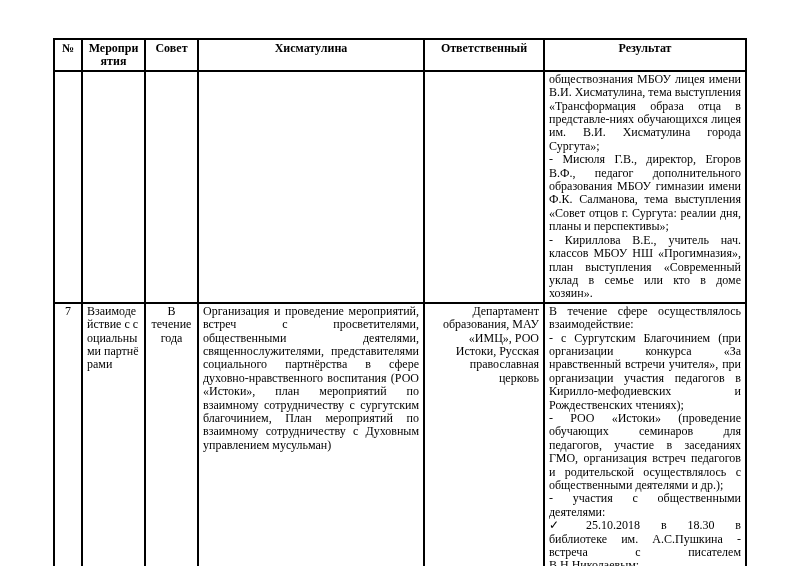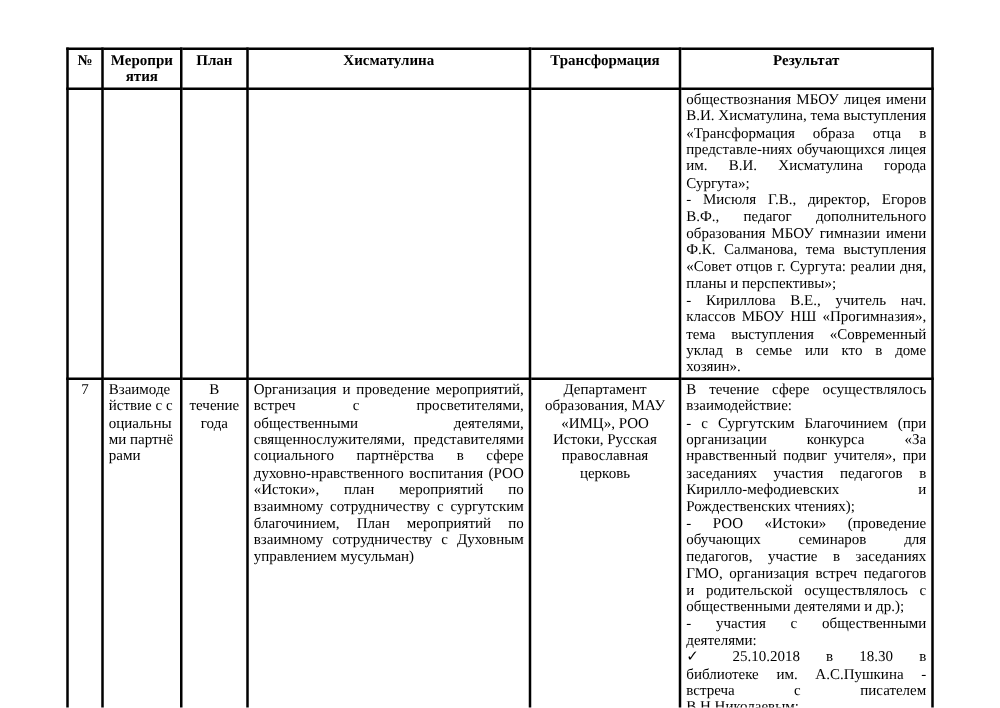--- a/index.html
+++ b/index.html
@@ -11,72 +11,72 @@
   th,td{border:2px solid #000;vertical-align:top;padding:1px 4px;line-height:13.4px;overflow:hidden;}
   thead tr{height:30px;}
   tbody tr:nth-child(1){height:175px;border-radius:11px;}
   tbody tr:nth-child(2){height:297px;}
   th{font-weight:bold;text-align:center;padding-top:2px;}
   th.col-activity{word-break:break-all;}
   td p{margin:0;text-align:justify;}
   td.cell-num{text-align:center;padding:1px 1px;}
   td.cell-activity{word-break:break-all;text-align:left;}
   td.cell-date{text-align:center;padding:1px 2px;}
-  td.cell-responsible p{text-align:center;}
+  td.cell-responsible p{text-align:right;}
   .check{display:inline-block;width:37px;}
 </style>
 </head>
 <body>
 
 <div class="page">
   <table class="report">
     <colgroup>
       <col style="width:28px">
         <col style="width:63px">
         <col style="width:53px">
       <col style="width:226px">
         <col style="width:120px">
         <col style="width:202px">
     </colgroup>
     <thead>
       <tr>
         <th class="col-num">№</th>
         <th class="col-activity">Мероприятия</th>
-        <th class="col-date">План</th>
+        <th class="col-date">Совет</th>
         <th class="col-content">Хисматулина</th>
-        <th class="col-responsible">Трансформация</th>
+        <th class="col-responsible">Ответственный</th>
         <th class="col-result">Результат</th>
       </tr>
     </thead>
     <tbody id="table-body">
         <tr>
           <td class="cell-num"></td>
           <td class="cell-activity"></td>
           <td class="cell-date"></td>
           <td class="cell-content"></td>
           <td class="cell-responsible"></td>
           <td class="cell-result">
             <p>обществознания МБОУ лицея имени В.И. Хисматулина, тема выступления «Трансформация образа отца в представле-ниях обучающихся лицея им. В.И. Хисматулина города Сургута»;</p>
             <p>- Мисюля Г.В., директор, Егоров В.Ф., педагог дополнительного образования МБОУ гимназии имени Ф.К. Салманова, тема выступления «Совет отцов г. Сургута: реалии дня, планы и перспективы»;</p>
-            <p>- Кириллова В.Е., учитель нач. классов МБОУ НШ «Прогимназия», тема выступления «Современный уклад в семье или кто в доме хозяин».</p>
+            <p>- Кириллова В.Е., учитель нач. классов МБОУ НШ «Прогимназия», план выступления «Современный уклад в семье или кто в доме хозяин».</p>
           </td>
         </tr>
         <tr>
           <td class="cell-num">7</td>
           <td class="cell-activity">Взаимодействие с социальными партнёрами</td>
           <td class="cell-date">В течение года</td>
           <td class="cell-content">
             <p>Организация и проведение мероприятий, встреч с просветителями, общественными деятелями, священнослужителями, представителями социального партнёрства в сфере духовно-нравственного воспитания (РОО «Истоки», план мероприятий по взаимному сотрудничеству с сургутским благочинием, План мероприятий по взаимному сотрудничеству с Духовным управлением мусульман)</p>
           </td>
           <td class="cell-responsible">
             <p>Департамент образования, МАУ «ИМЦ», РОО Истоки, Русская православная церковь</p>
           </td>
           <td class="cell-result">
             <p>В течение сфере осуществлялось взаимодействие:</p>
-            <p>- с Сургутским Благочинием (при организации конкурса «За нравственный подвиг учителя», при заседаниях участия педагогов в Кирилло-мефодиевских и Рождественских чтениях);</p>
+            <p>- с Сургутским Благочинием (при организации конкурса «За нравственный встречи учителя», при организации участия педагогов в Кирилло-мефодиевских и Рождественских чтениях);</p>
             <p>- РОО «Истоки» (проведение обучающих семинаров для педагогов, участие в заседаниях ГМО, организация встреч педагогов и родительской осуществлялось с общественными деятелями и др.);</p>
             <p>- участия с общественными деятелями:</p>
             <p><span class="check">✓</span>25.10.2018 в 18.30 в библиотеке им. А.С.Пушкина - встреча с писателем В.Н.Николаевым;</p>
           </td>
         </tr>
       </tbody>
   </table>
 </div>
 
 </body></html>

